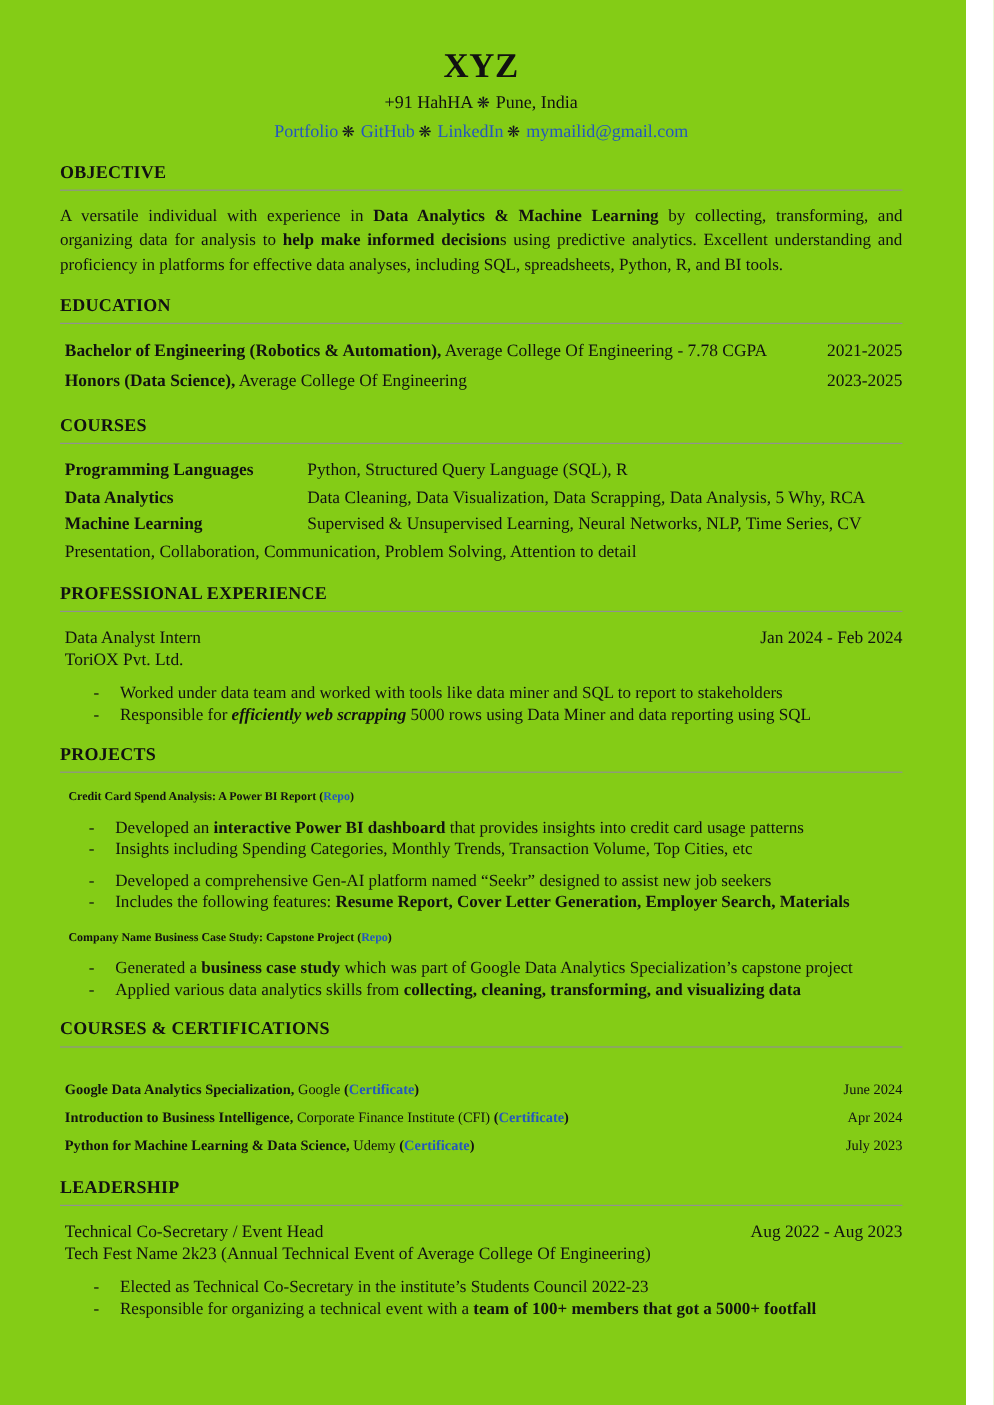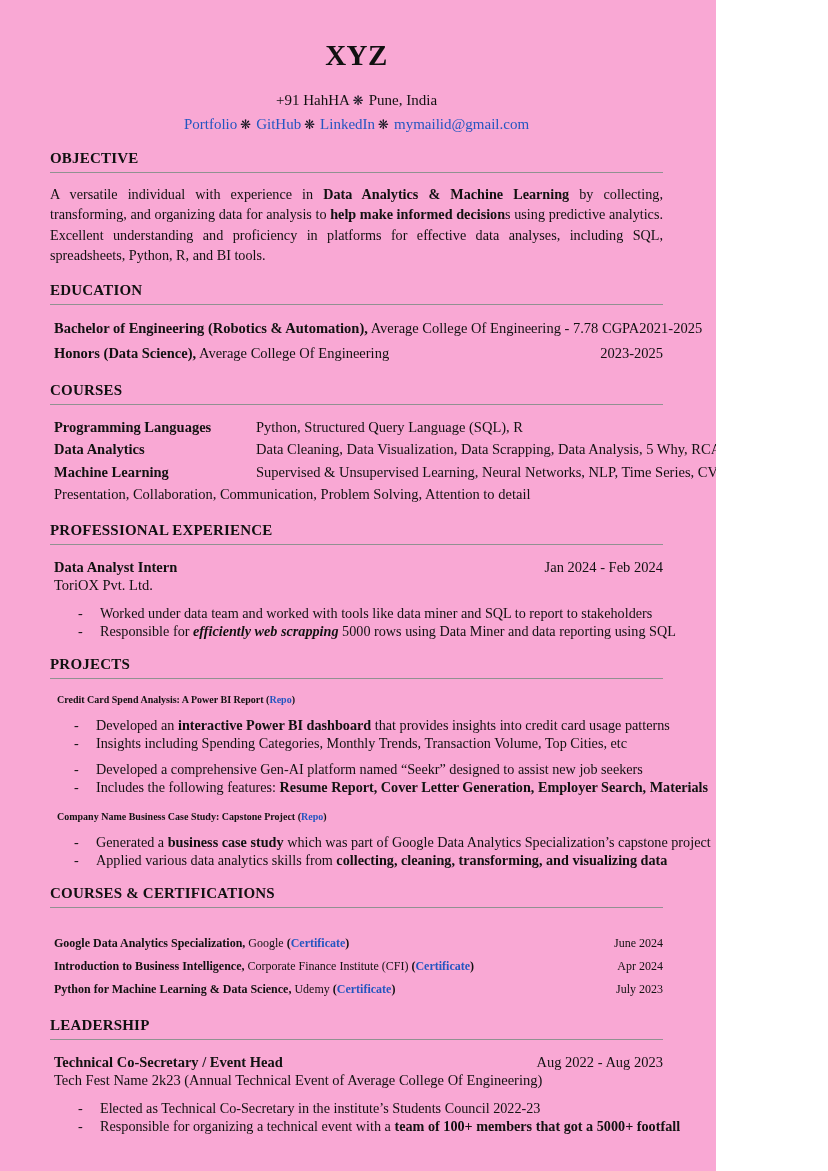--- a/index.html
+++ b/index.html
@@ -3,30 +3,30 @@
 <meta charset="utf-8">
 <style>
   * { margin:0; padding:0; box-sizing:border-box; }
   html,body { background:#ffffff; }
   body {
     width:828px; height:1171px;
     font-family:"Liberation Serif", serif;
     color:#111111;
   }
   .page {
-    width:716px; height:1171px;
+    width:805px; height:1171px;
     padding:38px 53px 0 50px;
     overflow:hidden;
-    background:#f9a8d4;
+    background:#84cc16;
   }
 
   
   .rheader { text-align:center; }
   h1.name { font-size:29px; line-height:1.2; font-weight:700; letter-spacing:0.5px; }
-  .contact-line { font-size:15px; line-height:19px; margin-top:18px; }
+  .contact-line { font-size:15px; line-height:19px; margin-top:4px; }
   .links-line   { font-size:15px; line-height:19px; margin-top:5px; }
 
   
   .seg-sep  { font-family:"DejaVu Sans", sans-serif; color:#14141f; font-size:13px; margin:0 5px 0 3px; }
   .seg-link { color:#2456c0; }
   .seg-blink{ color:#2456c0; font-weight:700; }
   .seg-b    { font-weight:700; }
   .seg-bi   { font-weight:700; font-style:italic; }
 
   
@@ -43,21 +43,21 @@
   .edu-title { white-space:nowrap; }
   .date { white-space:nowrap; }
 
   .skill-rows { margin-top:11px; padding-left:4px; font-size:14.5px; }
   .skill-row { display:flex; line-height:22.5px; }
   .skill-label { width:202px; flex-shrink:0; font-weight:700; }
   .skill-value { white-space:nowrap; }
 
   .xp { padding-left:4px; }
   .xp-head { display:flex; justify-content:space-between; margin-top:14px; font-size:14.5px; line-height:17px; }
-  .xp-title { font-weight:700; }
+  .xp-title { font-weight:400; }
   .xp-sub { font-size:14.5px; line-height:17px; margin-top:1px; }
 
   ul.bullets { list-style:none; margin-top:10px; }
   ul.bullets.tight { margin-top:8px; }
   ul.bullets li { display:flex; font-size:14.2px; line-height:18px; padding-left:24px; }
   .dash { width:22px; flex-shrink:0; }
   .btext { white-space:nowrap; }
 
   .proj-title { padding-left:7px; margin-top:12px; font-size:10px; line-height:17px; font-weight:700; }
 

